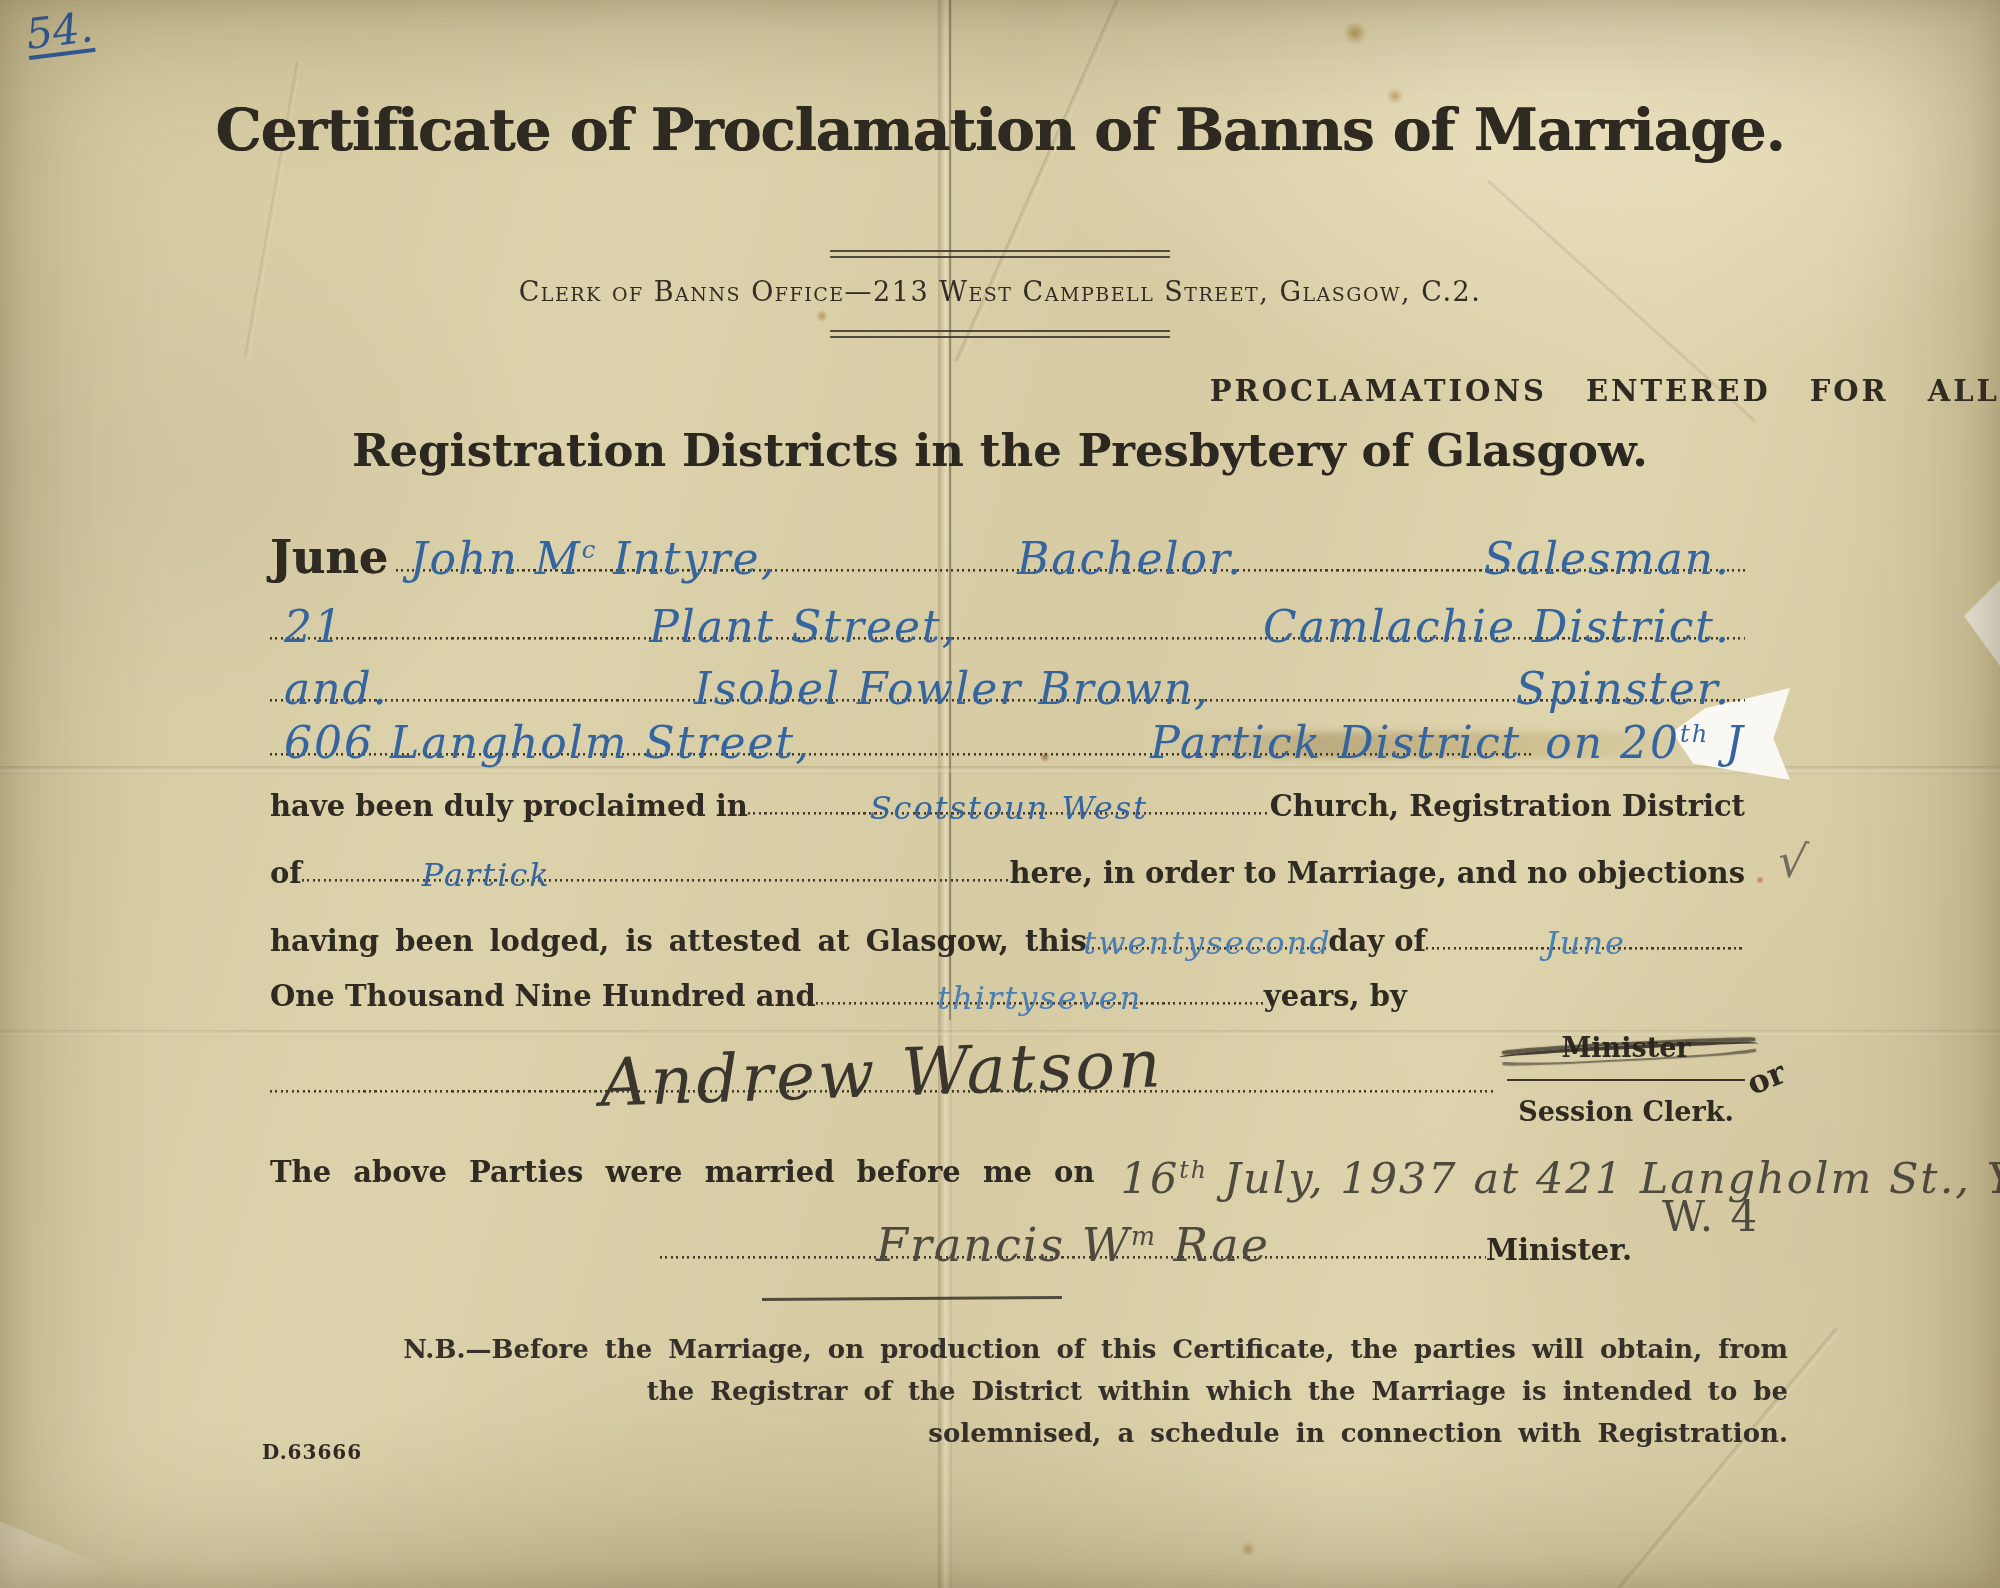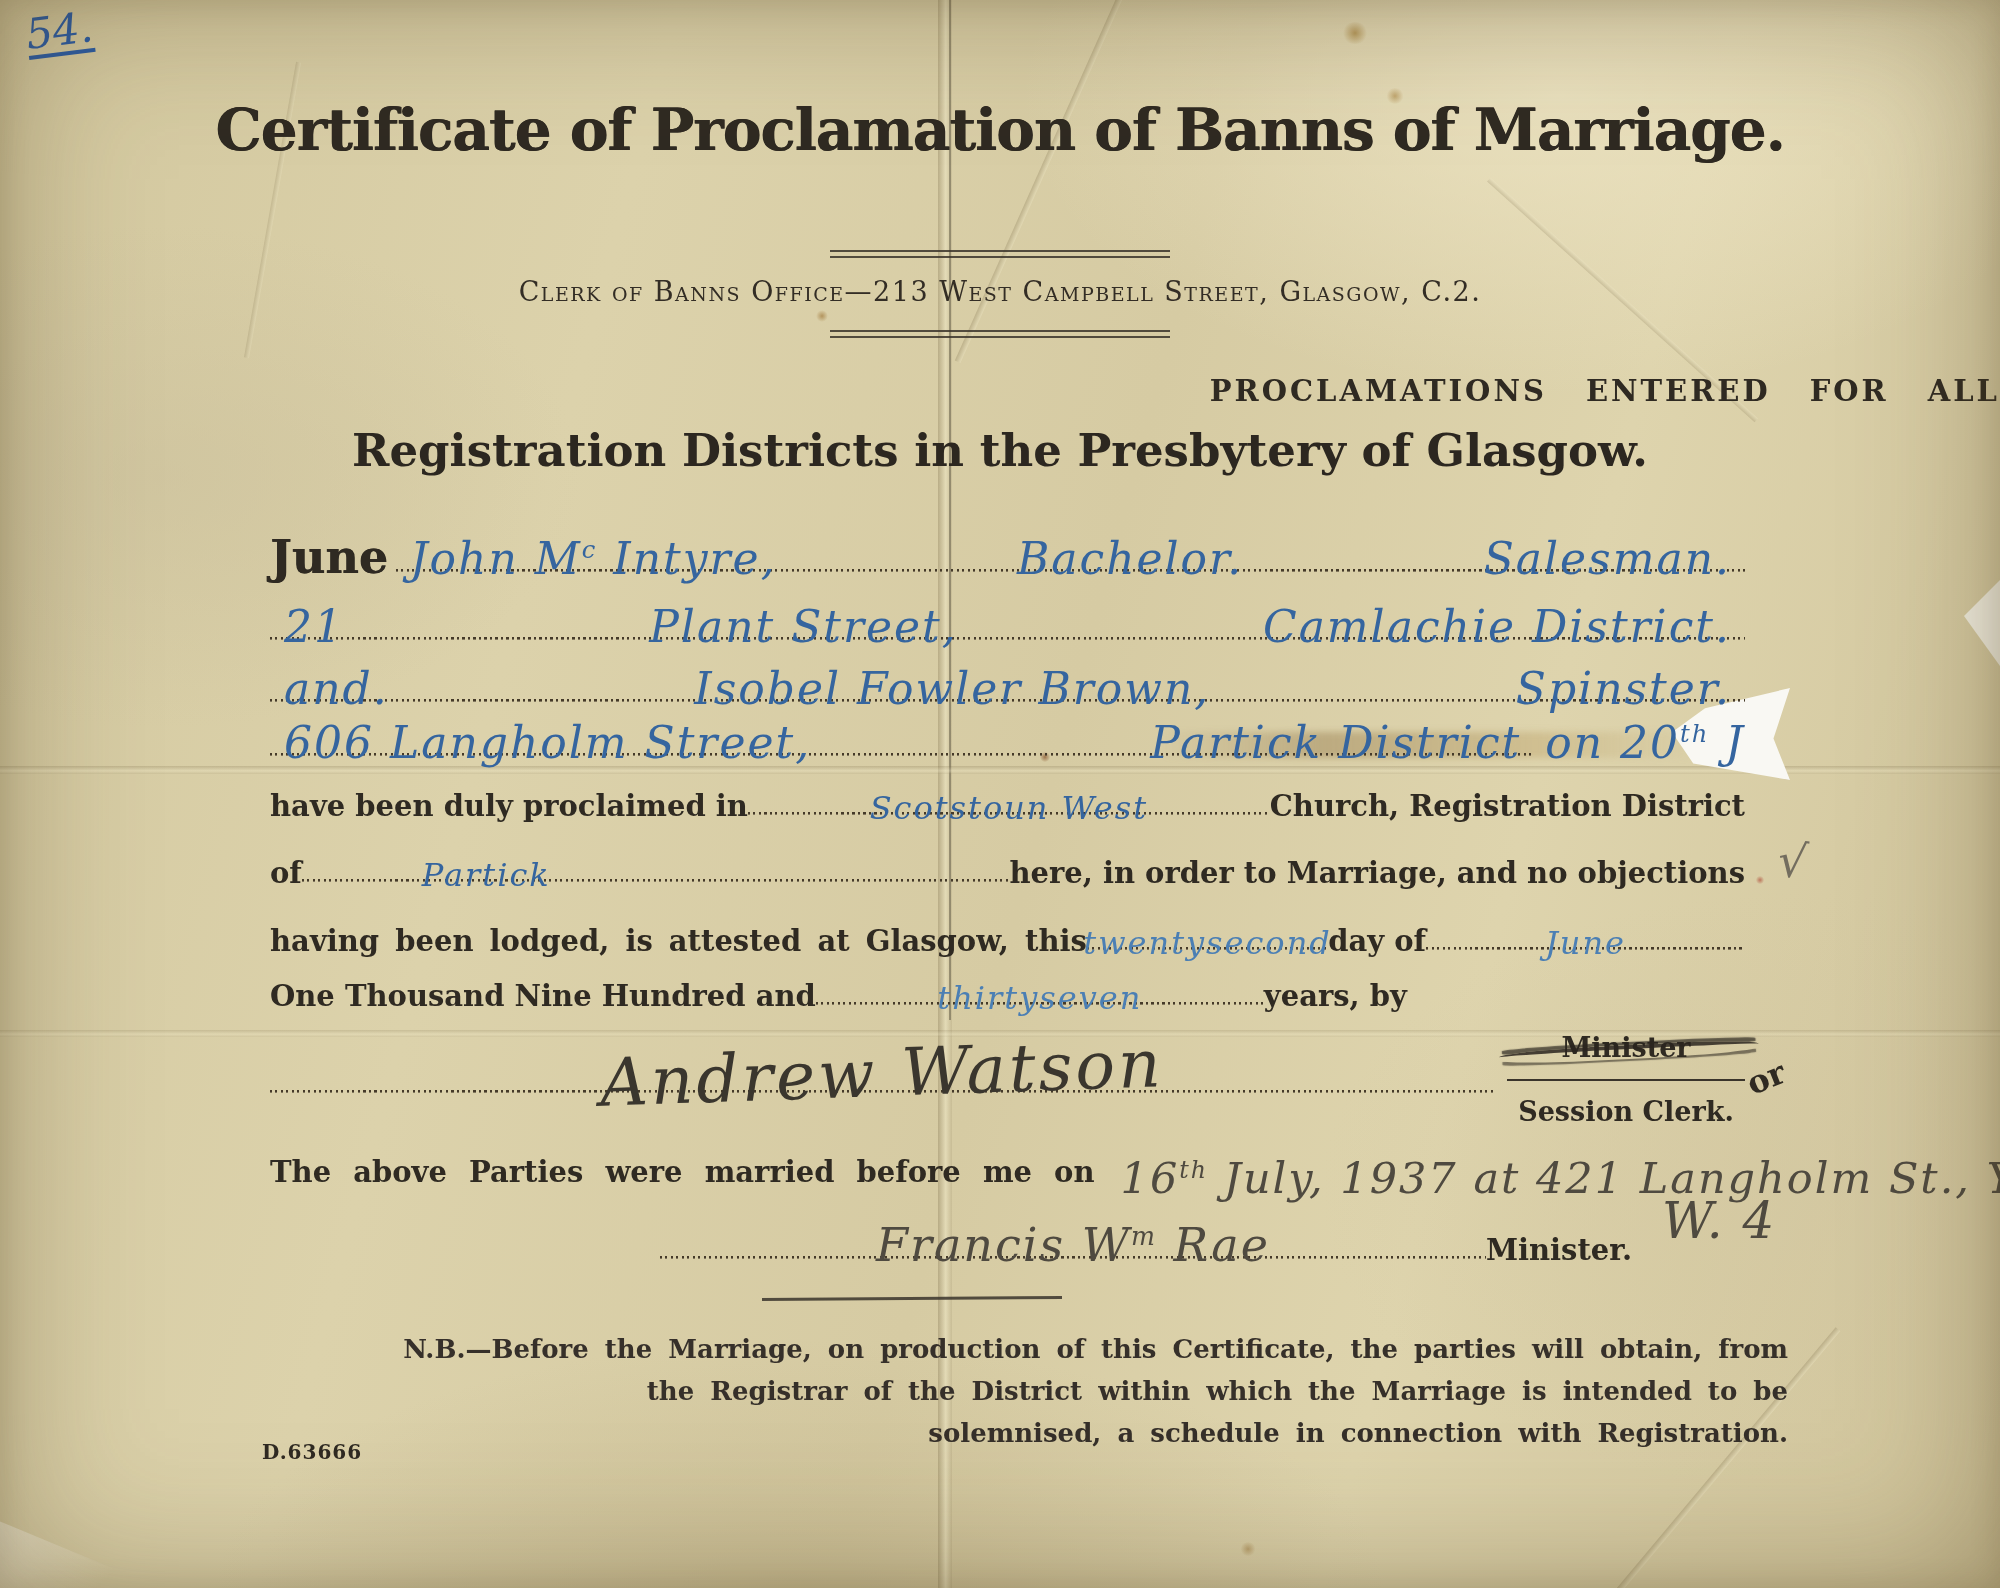--- a/index.html
+++ b/index.html
@@ -72,21 +72,21 @@
     border-top:4px solid rgba(42,37,30,.85);transform:rotate(-3deg);border-radius:40%;
     box-shadow:0 -6px 1px -3px rgba(42,37,30,.7),0 5px 1px -3px rgba(42,37,30,.55);}
   .sclerk{border-top:2px solid #3a342b;padding-top:15px;margin-top:16px;}
   .or{position:absolute;right:-40px;top:30px;font-size:32px;font-weight:bold;
     transform:rotate(-22deg);color:#2f2a22;}
 
   
   #r10{top:1112px;height:69px;}
   #r10 .dots{position:relative;}
   #r10 .pdate{position:absolute;left:26px;bottom:-10px;font-size:43px;}
-  .w4{position:absolute;left:1662px;top:1192px;font-size:50px;font-style:italic;
+  .w4{position:absolute;left:1662px;top:1192px;font-size:42px;
     color:#4f4a40;letter-spacing:2px;}
   #r11{top:1190px;height:69px;left:660px;right:368px;}
   #r11 .pencil{font-size:46px;}
   .shortrule{position:absolute;left:762px;top:1297px;width:300px;border-top:3px solid #3a342b;
     transform:rotate(-.4deg);opacity:.85;}
 
   
   .nb{position:absolute;left:355px;top:1328px;width:1315px;font-size:26px;font-weight:bold;
     color:#36302a;line-height:1.62;word-spacing:7px;padding-left:118px;text-indent:-118px;text-align:right;}
   .pcode{position:absolute;left:262px;top:1440px;font-size:20px;font-weight:bold;

